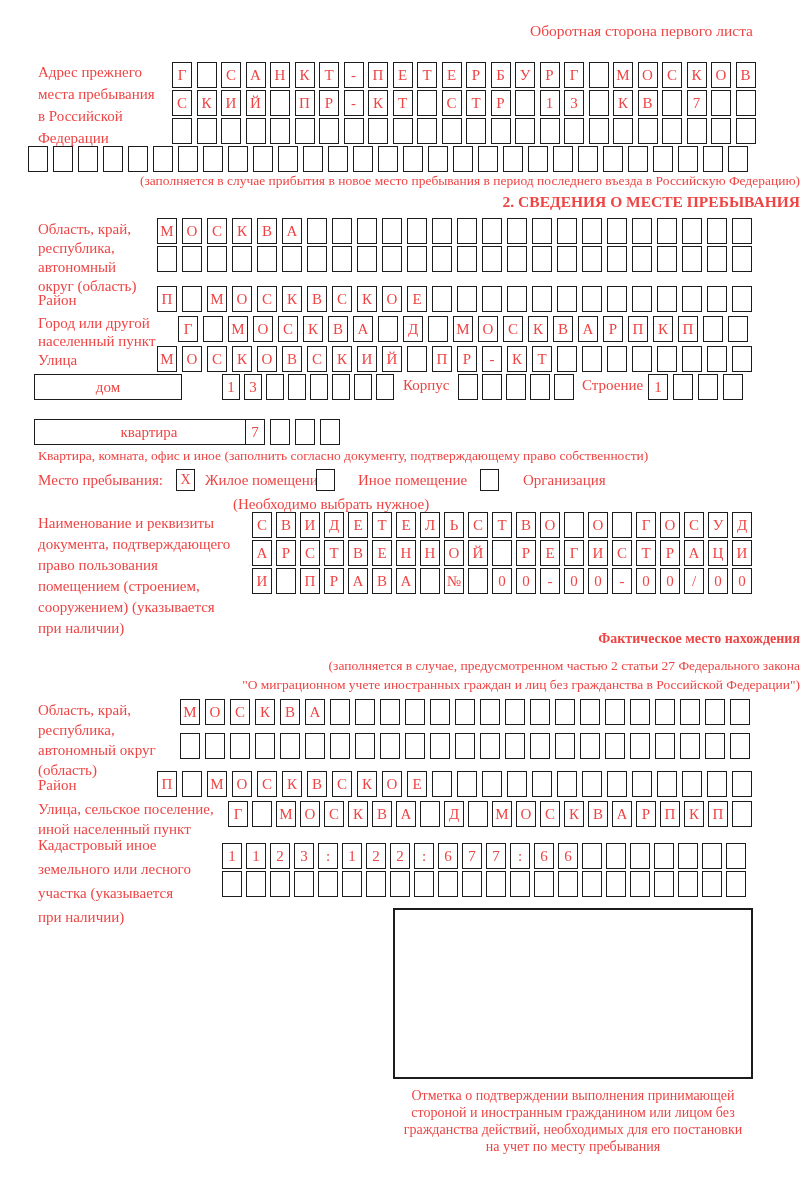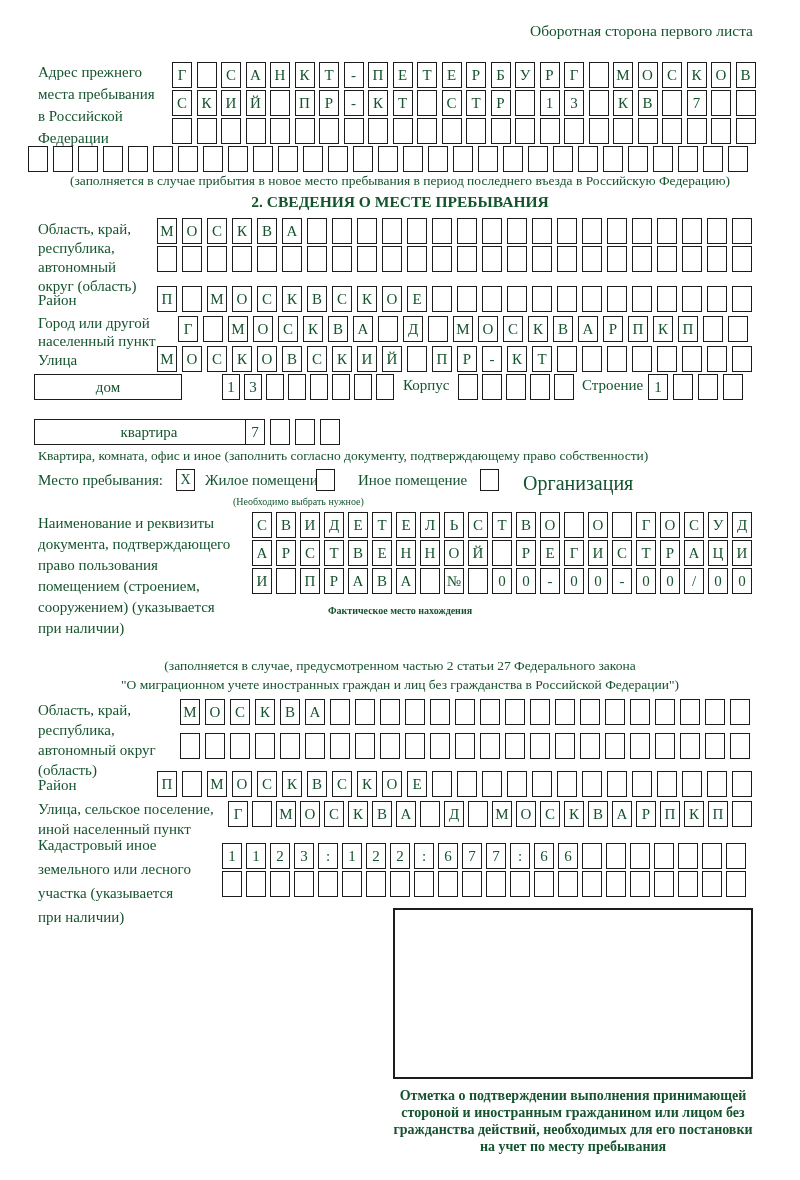--- a/index.html
+++ b/index.html
@@ -1,24 +1,24 @@
 <!DOCTYPE html>
 <html><head>
 <meta charset="utf-8">
 <style>
   html,body{margin:0;padding:0;background:#fff;}
   .page{position:relative;width:800px;height:1180px;background:#fff;
-        font-family:"Liberation Serif",serif;color:#14532d;overflow:hidden;}
+        font-family:"Liberation Serif",serif;color:#ef4444;overflow:hidden;}
   .abs{position:absolute;}
   .lbl{position:absolute;font-size:15px;line-height:19px;white-space:pre-line;}
   .lh18{line-height:18px;}.lh20{line-height:20px;}.lh21{line-height:21px;}
   .lh22{line-height:22px;}.lh24{line-height:24px;}
   .cap{font-size:13.5px;}
   .bold{font-weight:bold;}
-  .center{left:0;width:100%;text-align:center;}
+  .center{left:0;width:100%;text-align:right;}
   .boxrow{position:absolute;display:flex;gap:5px;}
   .g4{gap:4px;}.g45{gap:4.5px;}
   .boxrow .cell{flex:none;width:20px;height:26px;border:1.6px solid #1c1c1c;
         box-sizing:border-box;display:flex;align-items:center;justify-content:center;
         font-size:15px;background:#fff;}
   .small .cell{width:18px;}
   .widebox{position:absolute;border:1.6px solid #1c1c1c;box-sizing:border-box;
         display:flex;align-items:center;justify-content:center;font-size:15px;background:#fff;}
   .chk{position:absolute;width:19px;height:22px;border:1.6px solid #1c1c1c;
         box-sizing:border-box;display:flex;align-items:center;justify-content:center;
@@ -326,22 +326,22 @@
       <span class="cell"></span>
     </div>
   <div class="abs cap" style="left:38px;top:448px;">Квартира, комната, офис и иное (заполнить согласно документу, подтверждающему право собственности)</div>
 
   <div class="abs" style="left:38px;top:472px;font-size:15px;">Место пребывания:</div>
   <div class="chk" style="left:176px;top:469px;">X</div>
   <div class="abs" style="left:205px;top:472px;font-size:15px;">Жилое помещение</div>
   <div class="chk" style="left:316px;top:469px;"></div>
   <div class="abs" style="left:358px;top:472px;font-size:15px;">Иное помещение</div>
   <div class="chk" style="left:480px;top:469px;"></div>
-  <div class="abs" style="left:523px;top:472px;font-size:20px;">Организация</div>
-  <div class="abs" style="left:233px;top:496px;font-size:10px;">(Необходимо выбрать нужное)</div>
+  <div class="abs" style="left:523px;top:472px;font-size:15px;">Организация</div>
+  <div class="abs" style="left:233px;top:496px;font-size:15px;">(Необходимо выбрать нужное)</div>
 
   <div class="lbl lh21" style="left:38px;top:513px;">Наименование и реквизиты
 документа, подтверждающего
 право пользования
 помещением (строением,
 сооружением) (указывается
 при наличии)</div>
   <div class="boxrow g4" style="left:252px;top:512px;">
       <span class="cell">С</span>
       <span class="cell">В</span>
@@ -405,21 +405,21 @@
       <span class="cell">0</span>
       <span class="cell">0</span>
       <span class="cell">-</span>
       <span class="cell">0</span>
       <span class="cell">0</span>
       <span class="cell">/</span>
       <span class="cell">0</span>
       <span class="cell">0</span>
     </div>
 
-  <div class="abs center bold" style="top:605px;font-size:10px;">Фактическое место нахождения</div>
+  <div class="abs center bold" style="top:631px;font-size:14px;">Фактическое место нахождения</div>
   <div class="abs center cap prewrap" style="top:656px;line-height:19px;">(заполняется в случае, предусмотренном частью 2 статьи 27 Федерального закона
 "О миграционном учете иностранных граждан и лиц без гражданства в Российской Федерации")</div>
 
   <div class="lbl lh20" style="left:38px;top:700px;">Область, край,
 республика,
 автономный округ
 (область)</div>
   <div class="boxrow" style="left:180px;top:699px;">
       <span class="cell">М</span>
       <span class="cell">О</span>
@@ -573,18 +573,18 @@
       <span class="cell"></span>
       <span class="cell"></span>
       <span class="cell"></span>
       <span class="cell"></span>
       <span class="cell"></span>
       <span class="cell"></span>
       <span class="cell"></span>
     </div>
 
   <div class="stamp" style="left:393px;top:908px;width:360px;height:171px;"></div>
-  <div class="abs prewrap" style="left:358px;top:1087px;width:430px;text-align:center;font-size:14px;line-height:17px;font-weight:bold;">Отметка о подтверждении выполнения принимающей
+  <div class="abs prewrap" style="left:358px;top:1087px;width:430px;text-align:center;font-size:14px;line-height:17px;">Отметка о подтверждении выполнения принимающей
 стороной и иностранным гражданином или лицом без
 гражданства действий, необходимых для его постановки
 на учет по месту пребывания</div>
 
 </div>
 
 </body></html>

